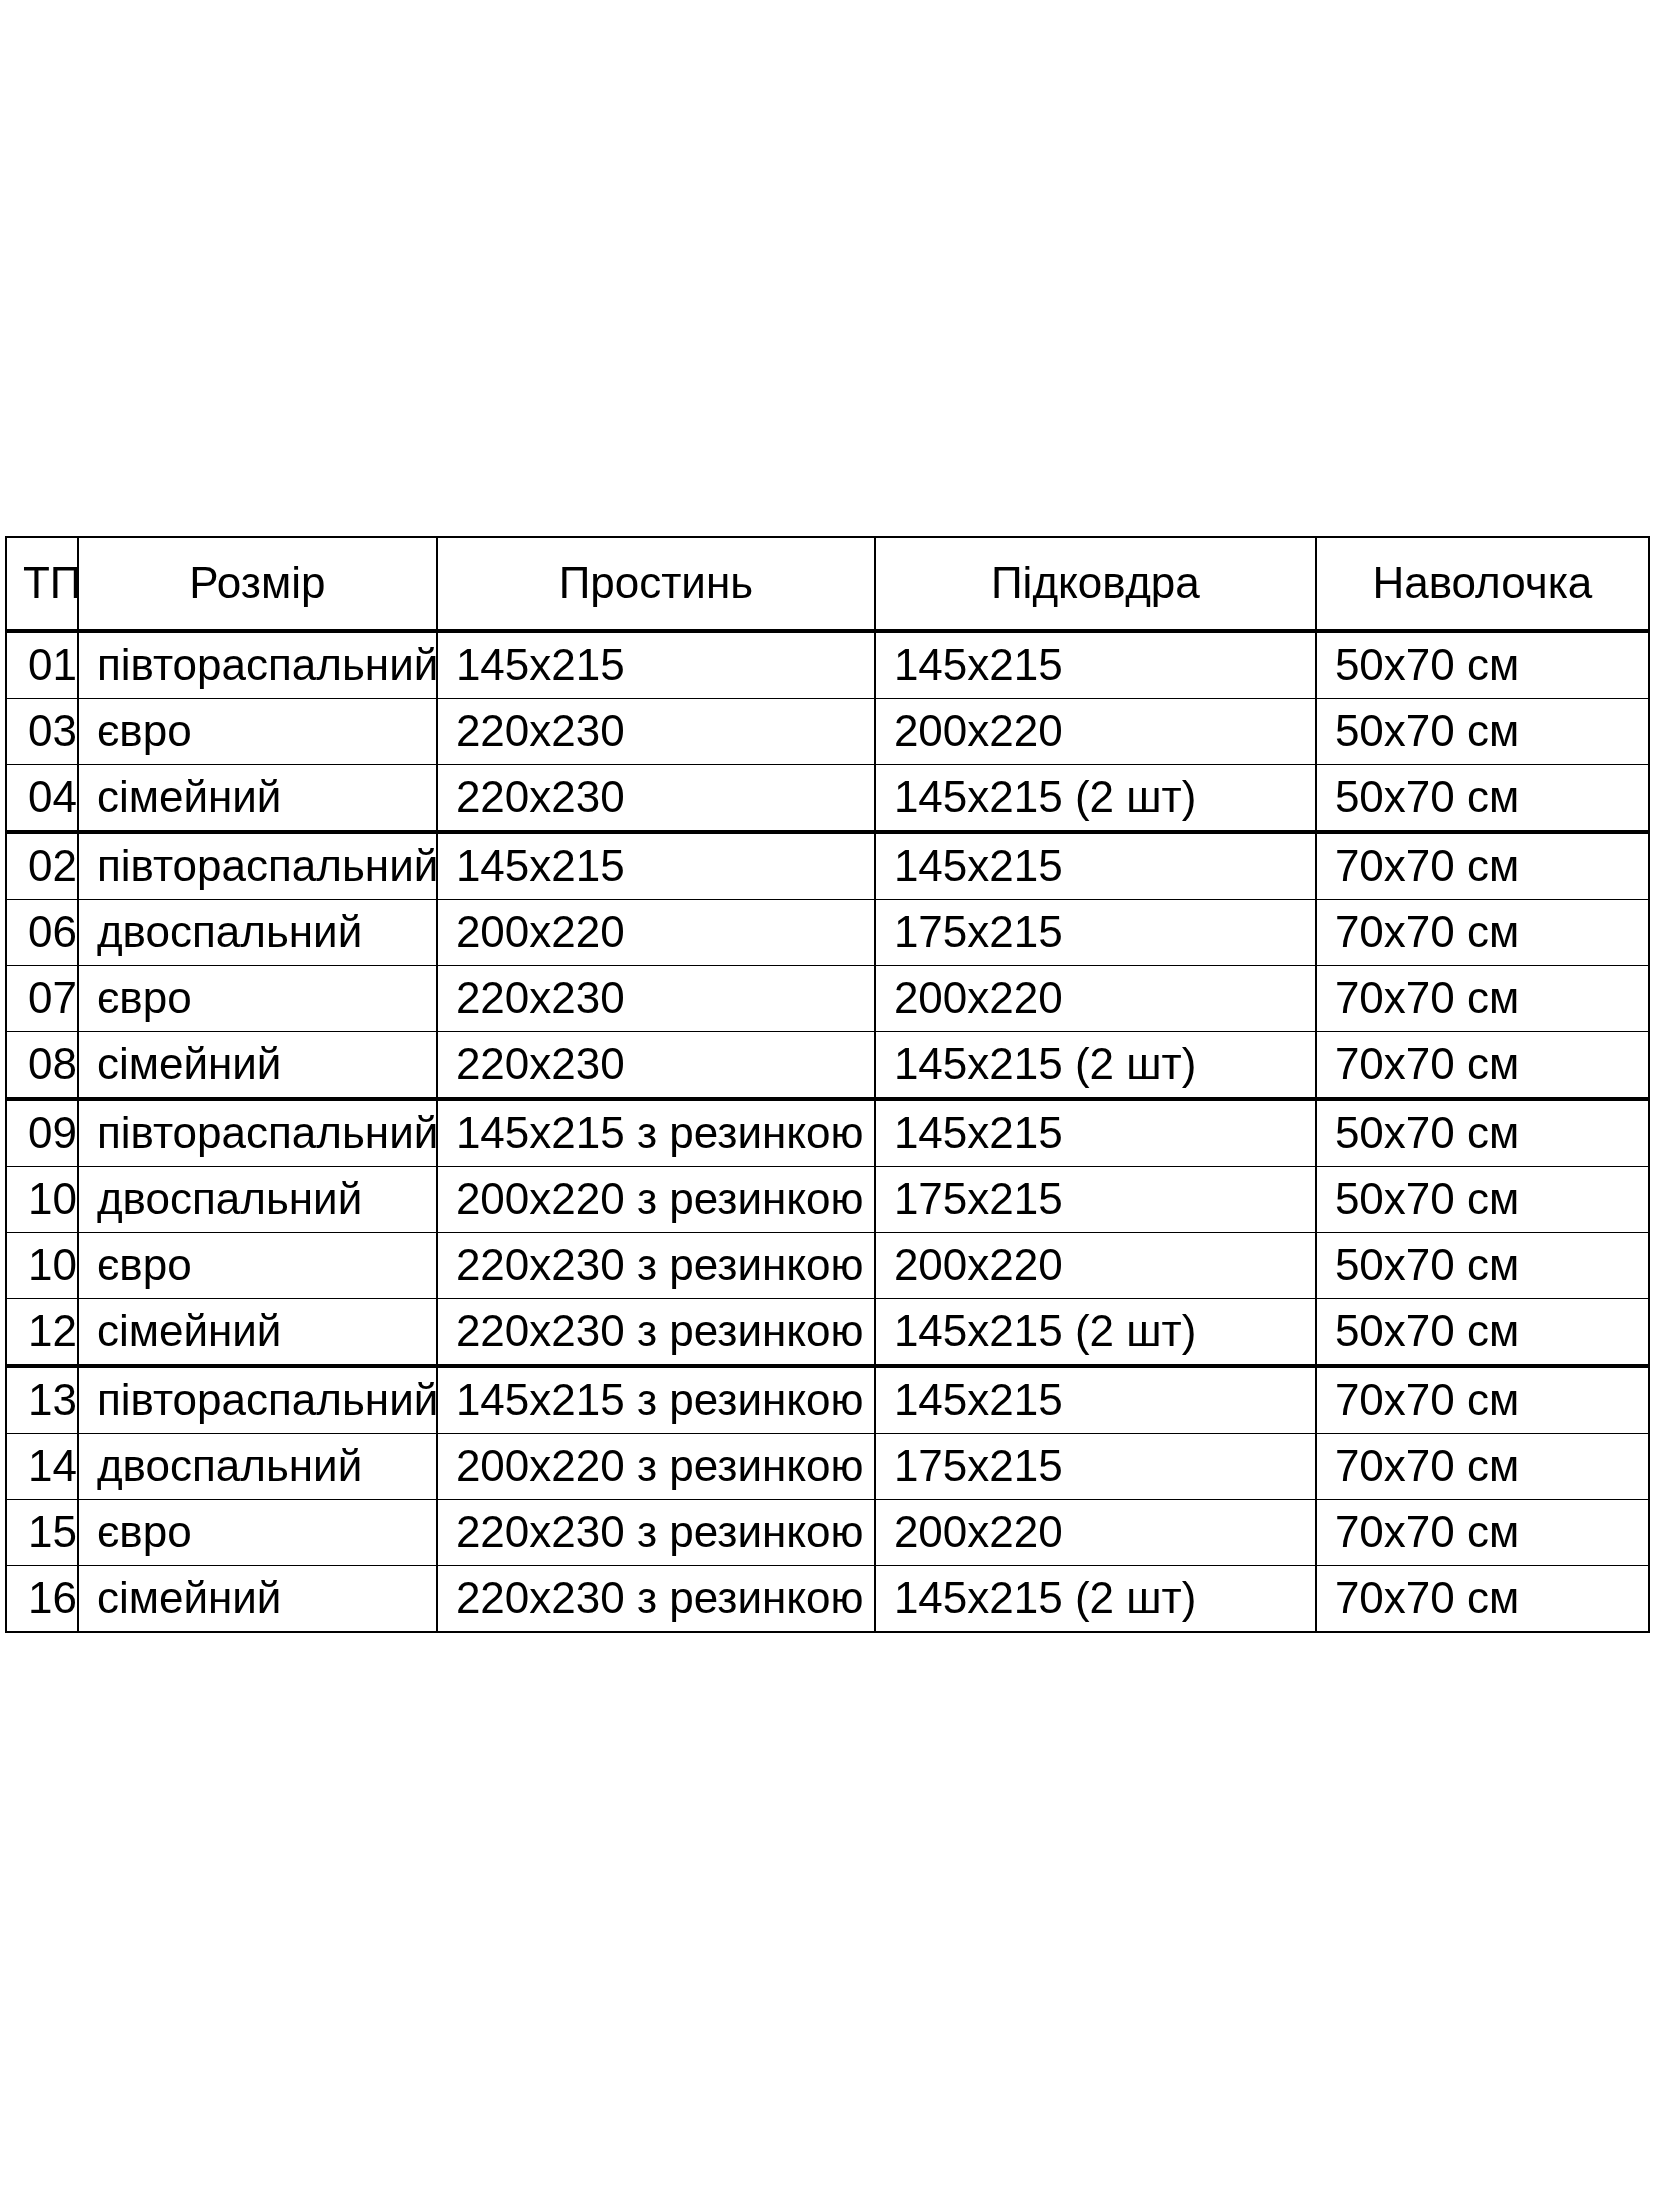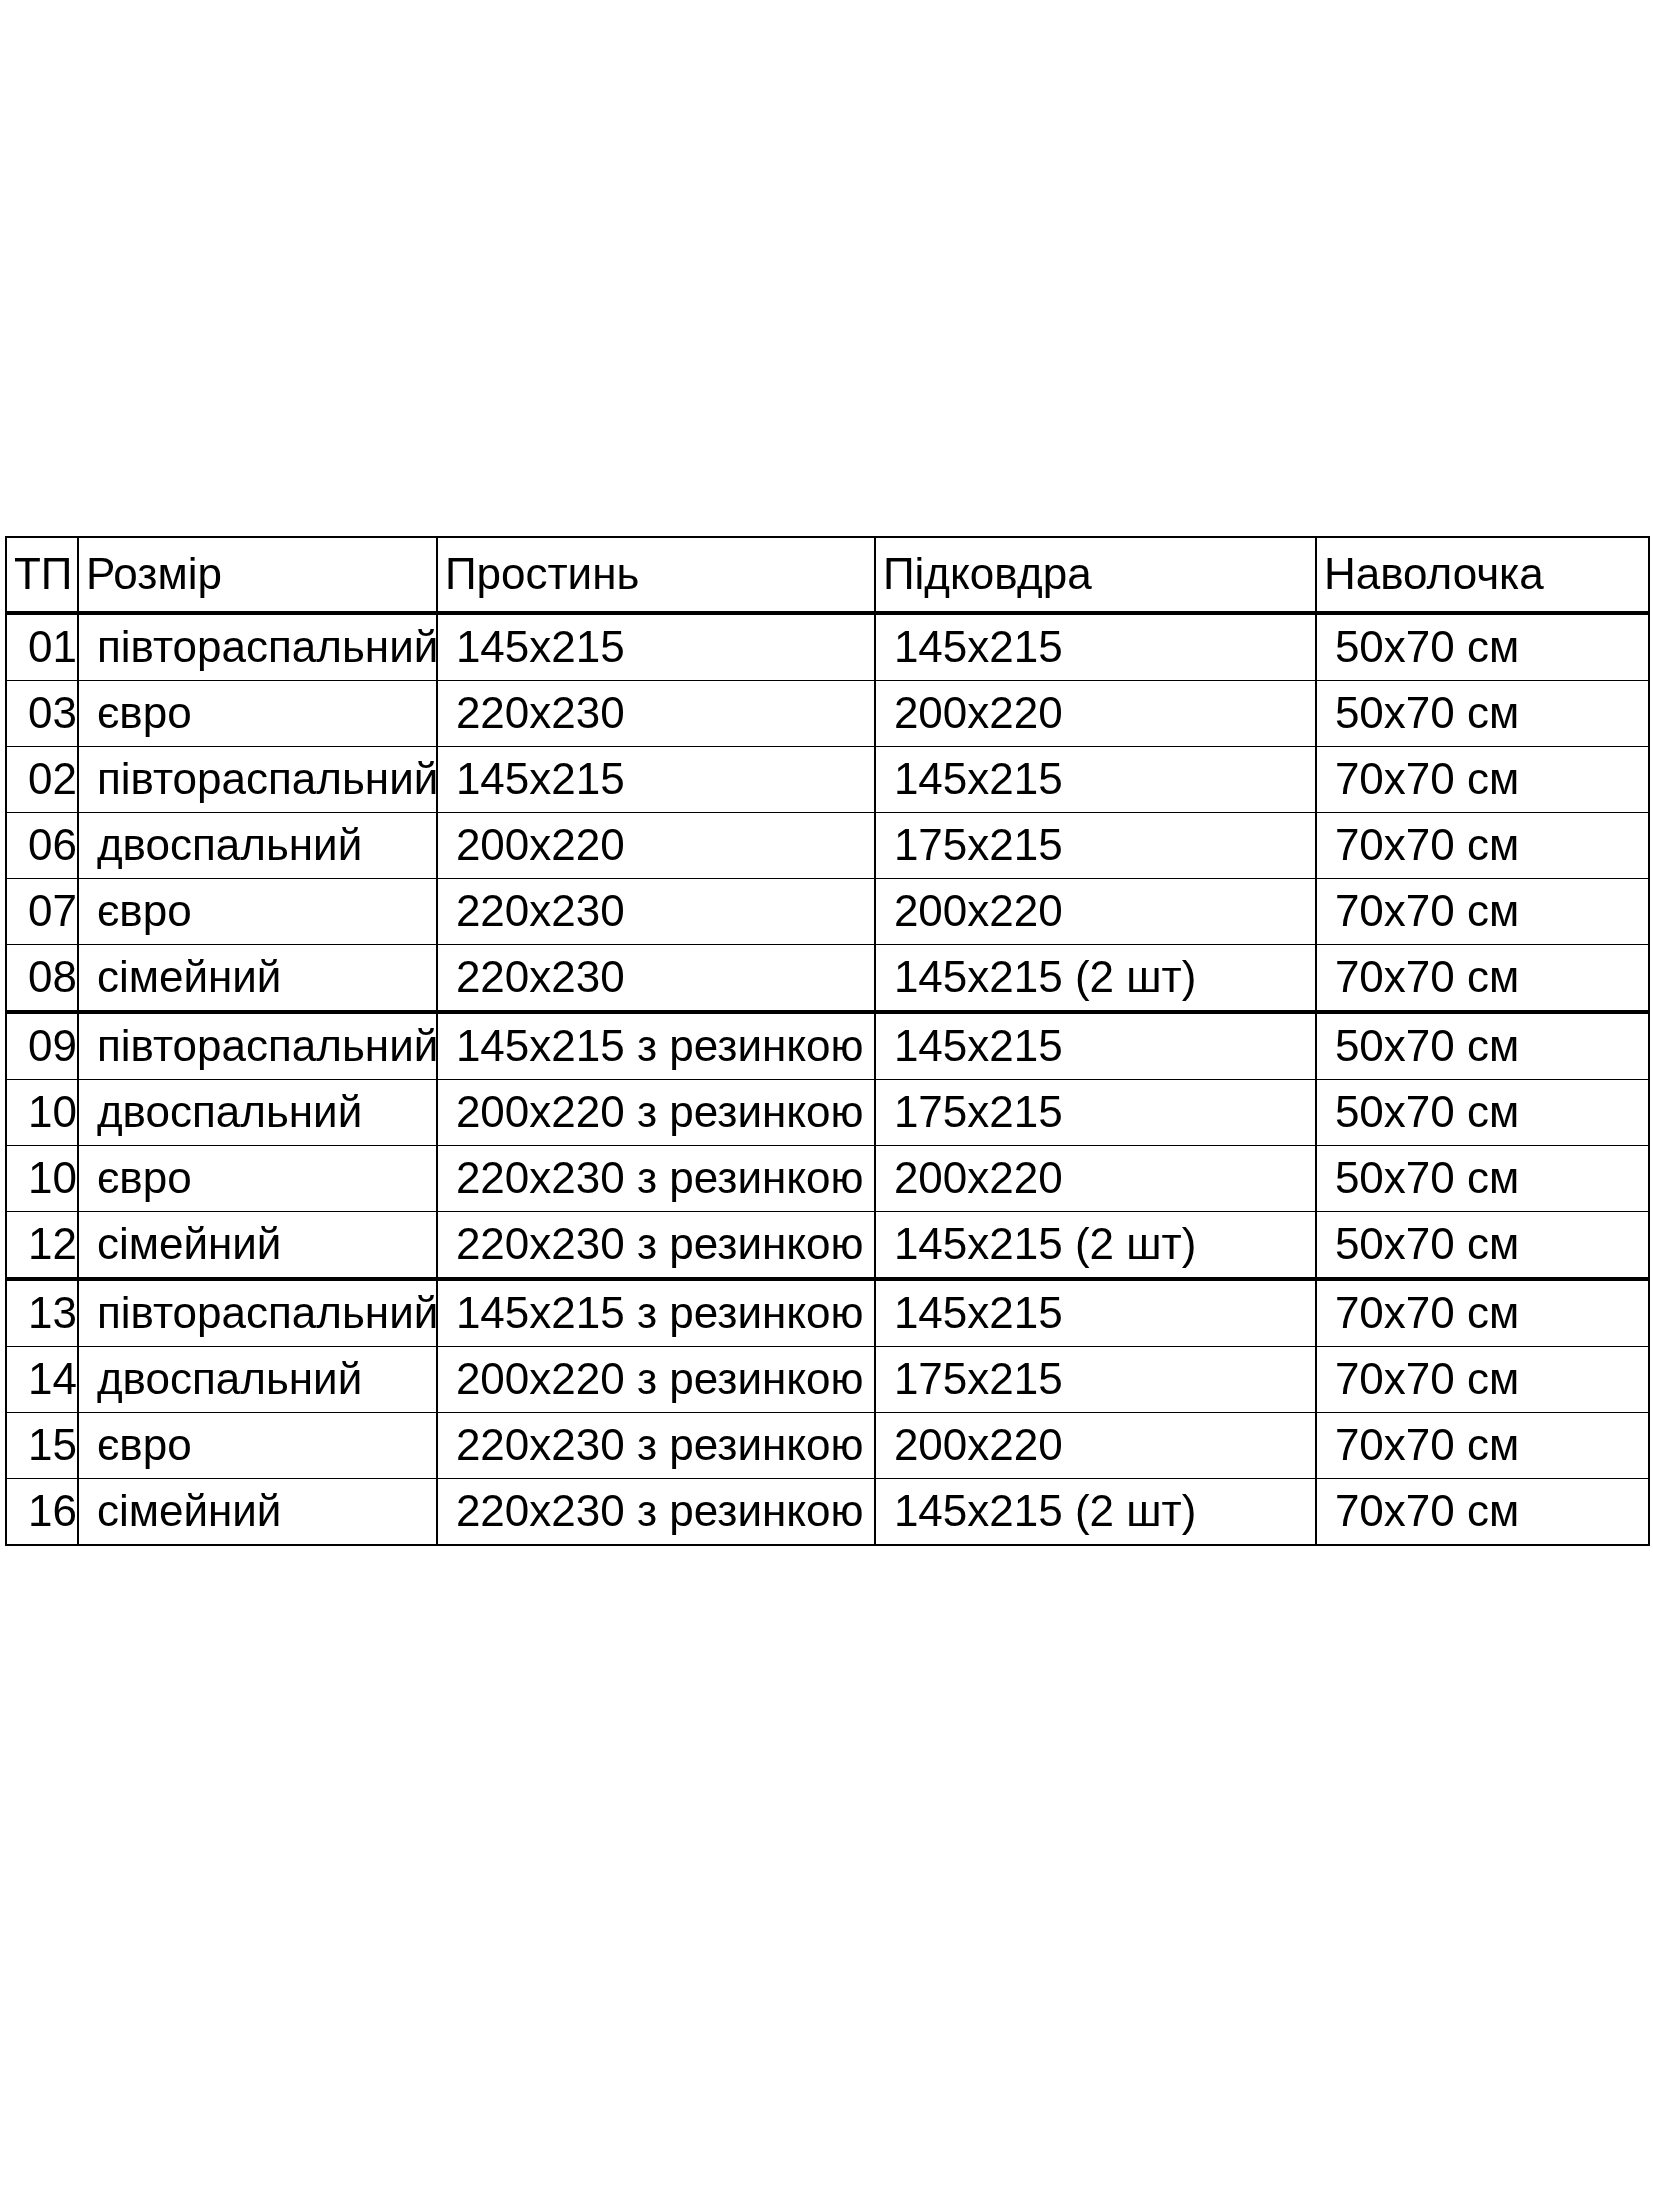--- a/index.html
+++ b/index.html
@@ -41,22 +41,22 @@
     border-bottom: 1.6px solid #000000;
     font-size: 44px;
     line-height: 1.1;
     white-space: nowrap;
     overflow: hidden;
     vertical-align: middle;
     font-weight: 400;
   }
   thead th {
     height: 59px;
-    text-align: left;
-    padding: 7px;
+    text-align: center;
+    padding: 16px;
     border-top: 2.5px solid #000000;
     border-bottom: 4.1px solid #000000;
   }
   tbody td {
     height: 65px;
     text-align: left;
     padding: 0 0 0 18px;
   }
   tbody td.col-tp {
     text-align: right;
@@ -98,20 +98,27 @@
           <td class="col-pidkovdra">145x215</td>
           <td class="col-navolochka">50x70 см</td>
         </tr>
         <tr>
           <td class="col-tp">03</td>
           <td class="col-rozmir">євро</td>
           <td class="col-prostyn">220x230</td>
           <td class="col-pidkovdra">200x220</td>
           <td class="col-navolochka">50x70 см</td>
         </tr>
+        <tr class="group-end">
+          <td class="col-tp">04</td>
+          <td class="col-rozmir">сімейний</td>
+          <td class="col-prostyn">220x230</td>
+          <td class="col-pidkovdra">145x215 (2 шт)</td>
+          <td class="col-navolochka">50x70 см</td>
+        </tr>
         <tr>
           <td class="col-tp">02</td>
           <td class="col-rozmir">півтораспальний</td>
           <td class="col-prostyn">145x215</td>
           <td class="col-pidkovdra">145x215</td>
           <td class="col-navolochka">70x70 см</td>
         </tr>
         <tr>
           <td class="col-tp">06</td>
           <td class="col-rozmir">двоспальний</td>

